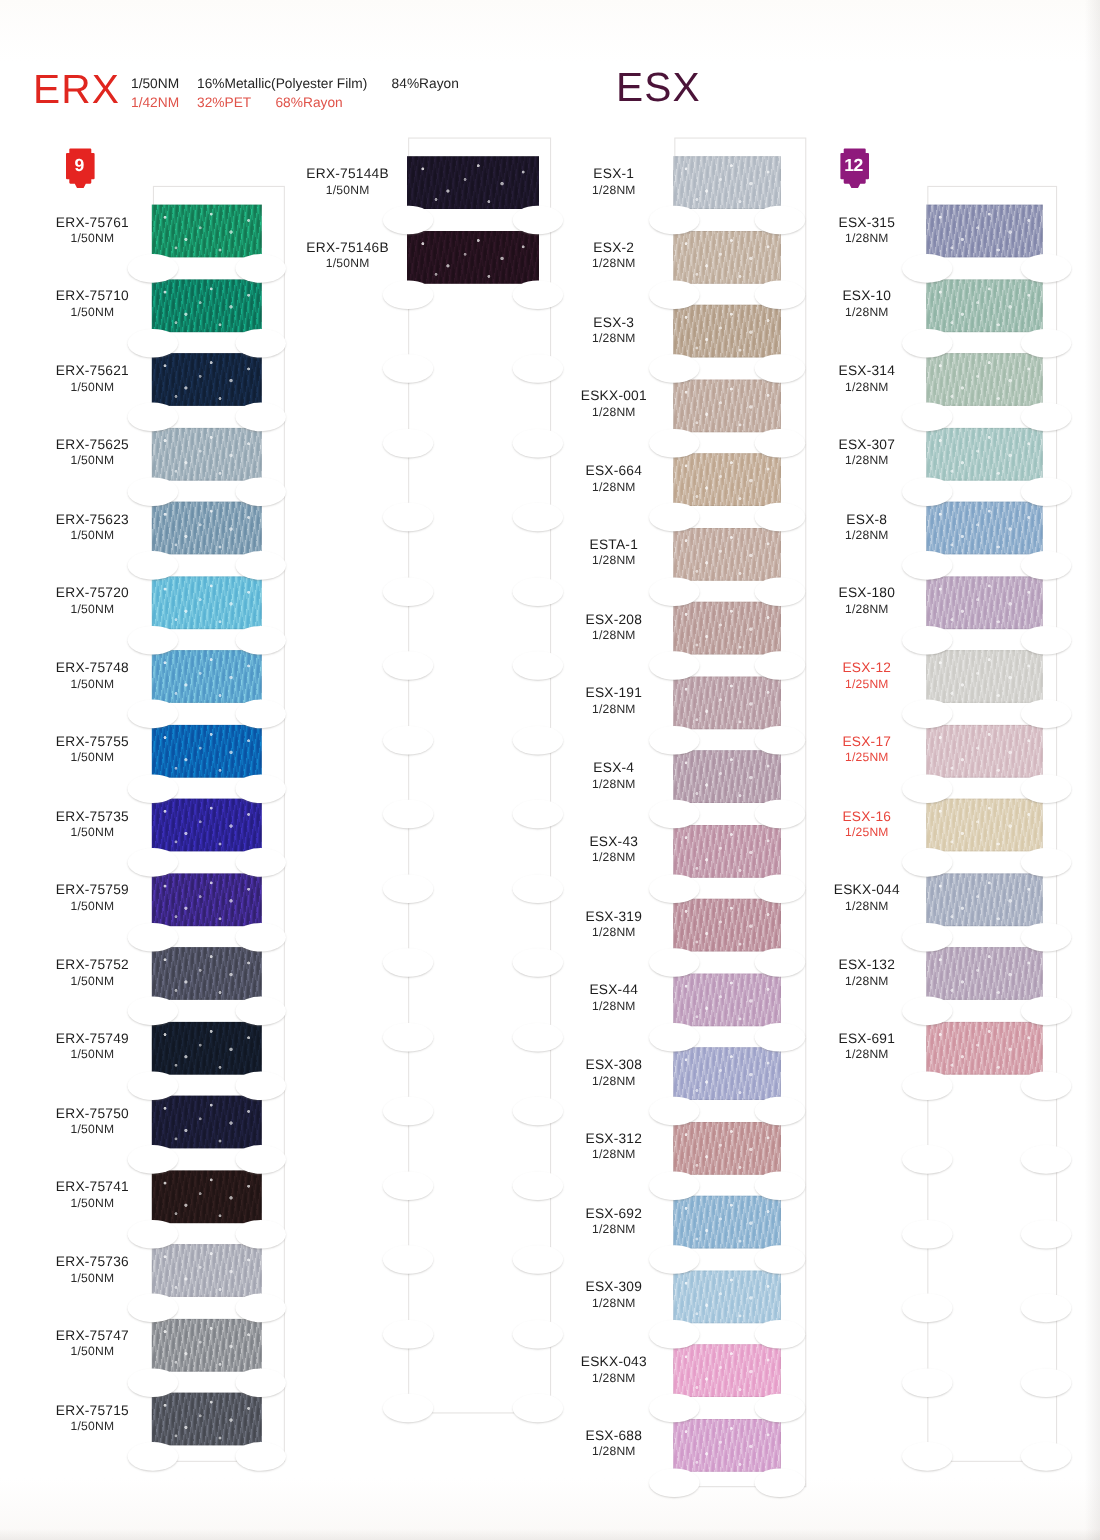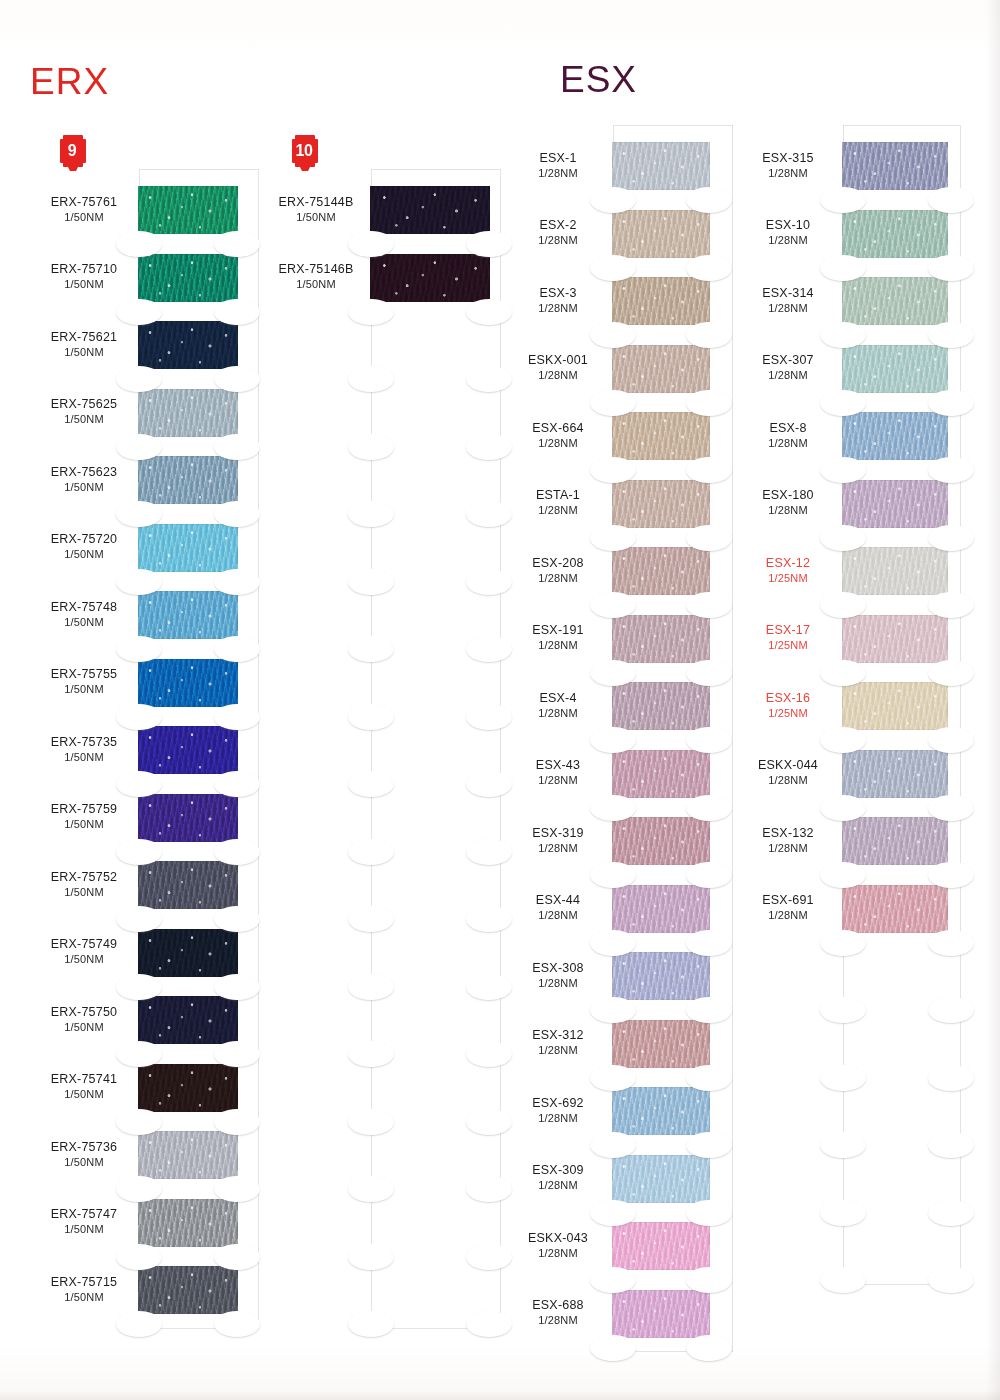--- a/index.html
+++ b/index.html
@@ -145,20 +145,24 @@
   }
 </style>
 </head>
 <body>
 
 <div class="sheet"></div>
 
 <div class="headers">
     <div class="hdr hdr-erx">
       <div class="brand brand-erx" style="color: rgb(224, 38, 31);">ERX</div>
+      <div class="hdr-specs">
+        <div class="spec-row primary" style="color: rgb(38, 38, 38);"><span class="sp-count">1/50NM</span><span class="sp-mid">16%Metallic(Polyester Film)</span><span class="sp-end">84%Rayon</span></div>
+        <div class="spec-row secondary" style="color: rgb(224, 83, 74);"><span class="sp-count">1/42NM</span><span class="sp-mid">32%PET</span><span class="sp-end">68%Rayon</span></div>
+      </div>
     </div>
     <div class="hdr hdr-esx">
       <div class="brand brand-esx" style="color: rgb(75, 19, 56);">ESX</div>
     </div>
   </div>
 <div class="columns">
     <div class="column col-0">
       <div class="col-head">
         <div class="badge">
           <svg width="32" height="38" viewBox="0 0 32 38">
@@ -404,29 +408,20 @@
               <div class="sheen"></div>
               <div class="sparkle"></div>
             </div>
             <div class="notch" style="width: 46px; height: 26px; left: -22px; top: 55px;"></div>
             <div class="notch" style="width: 46px; height: 26px; right: 2px; top: 55px;"></div>
           </div>
         </div>
       </div>
     </div>
     <div class="column col-1">
-      <div class="col-head">
-        <div class="badge">
-          <svg width="32" height="38" viewBox="0 0 32 38">
-            <path d="M6 1 h20 a1 1 0 0 1 1 1 v3 h2 a1 1 0 0 1 1 1 v22 a1 1 0 0 1 -1 1 h-2 v3 a1 1 0 0 1 -1 1 h-4 l-2 4 h-6 l-2 -4 h-4 a1 1 0 0 1 -1 -1 v-3 h-2 a1 1 0 0 1 -1 -1 v-22 a1 1 0 0 1 1 -1 h2 v-3 a1 1 0 0 1 1 -1 z" fill="#e52421"></path>
-            <path d="M11 2 h2 v3 h-2 z M19 2 h2 v3 h-2 z" fill="#e52421"></path>
-          </svg>
-          <div class="num" style="color: rgb(255, 255, 255);">10</div>
-        </div>
-      </div>
       <div class="rows">
         <div class="card-strip" style="left: 110px; width: 128px; height: 1157.5px; top: -6px;"></div>
         <div class="row">
           <div class="row-label">
             <div class="lbl-code">ERX-75144B</div>
             <div class="lbl-count">1/50NM</div>
           </div>
           <div class="swatch-wrap">
             <div class="swatch" style="background: rgb(26, 20, 38); left: 0px; right: 14px;">
               <div class="sheen"></div>
@@ -808,20 +803,29 @@
               <div class="sheen"></div>
               <div class="sparkle"></div>
             </div>
             <div class="notch" style="width: 46px; height: 26px; left: -22px; top: 55px;"></div>
             <div class="notch" style="width: 46px; height: 26px; right: 2px; top: 55px;"></div>
           </div>
         </div>
       </div>
     </div>
     <div class="column col-3">
+      <div class="col-head">
+        <div class="badge">
+          <svg width="32" height="38" viewBox="0 0 32 38">
+            <path d="M6 1 h20 a1 1 0 0 1 1 1 v3 h2 a1 1 0 0 1 1 1 v22 a1 1 0 0 1 -1 1 h-2 v3 a1 1 0 0 1 -1 1 h-4 l-2 4 h-6 l-2 -4 h-4 a1 1 0 0 1 -1 -1 v-3 h-2 a1 1 0 0 1 -1 -1 v-22 a1 1 0 0 1 1 -1 h2 v-3 a1 1 0 0 1 1 -1 z" fill="#8f1a7c"></path>
+            <path d="M11 2 h2 v3 h-2 z M19 2 h2 v3 h-2 z" fill="#8f1a7c"></path>
+          </svg>
+          <div class="num" style="color: rgb(255, 255, 255);">12</div>
+        </div>
+      </div>
       <div class="rows">
         <div class="card-strip" style="left: 110px; width: 116px; height: 1157.5px; top: -6px;"></div>
         <div class="row">
           <div class="row-label">
             <div class="lbl-code">ESX-315</div>
             <div class="lbl-count">1/28NM</div>
           </div>
           <div class="swatch-wrap">
             <div class="swatch" style="background: rgb(144, 148, 180); left: 0px; right: 26px;">
               <div class="sheen"></div>

